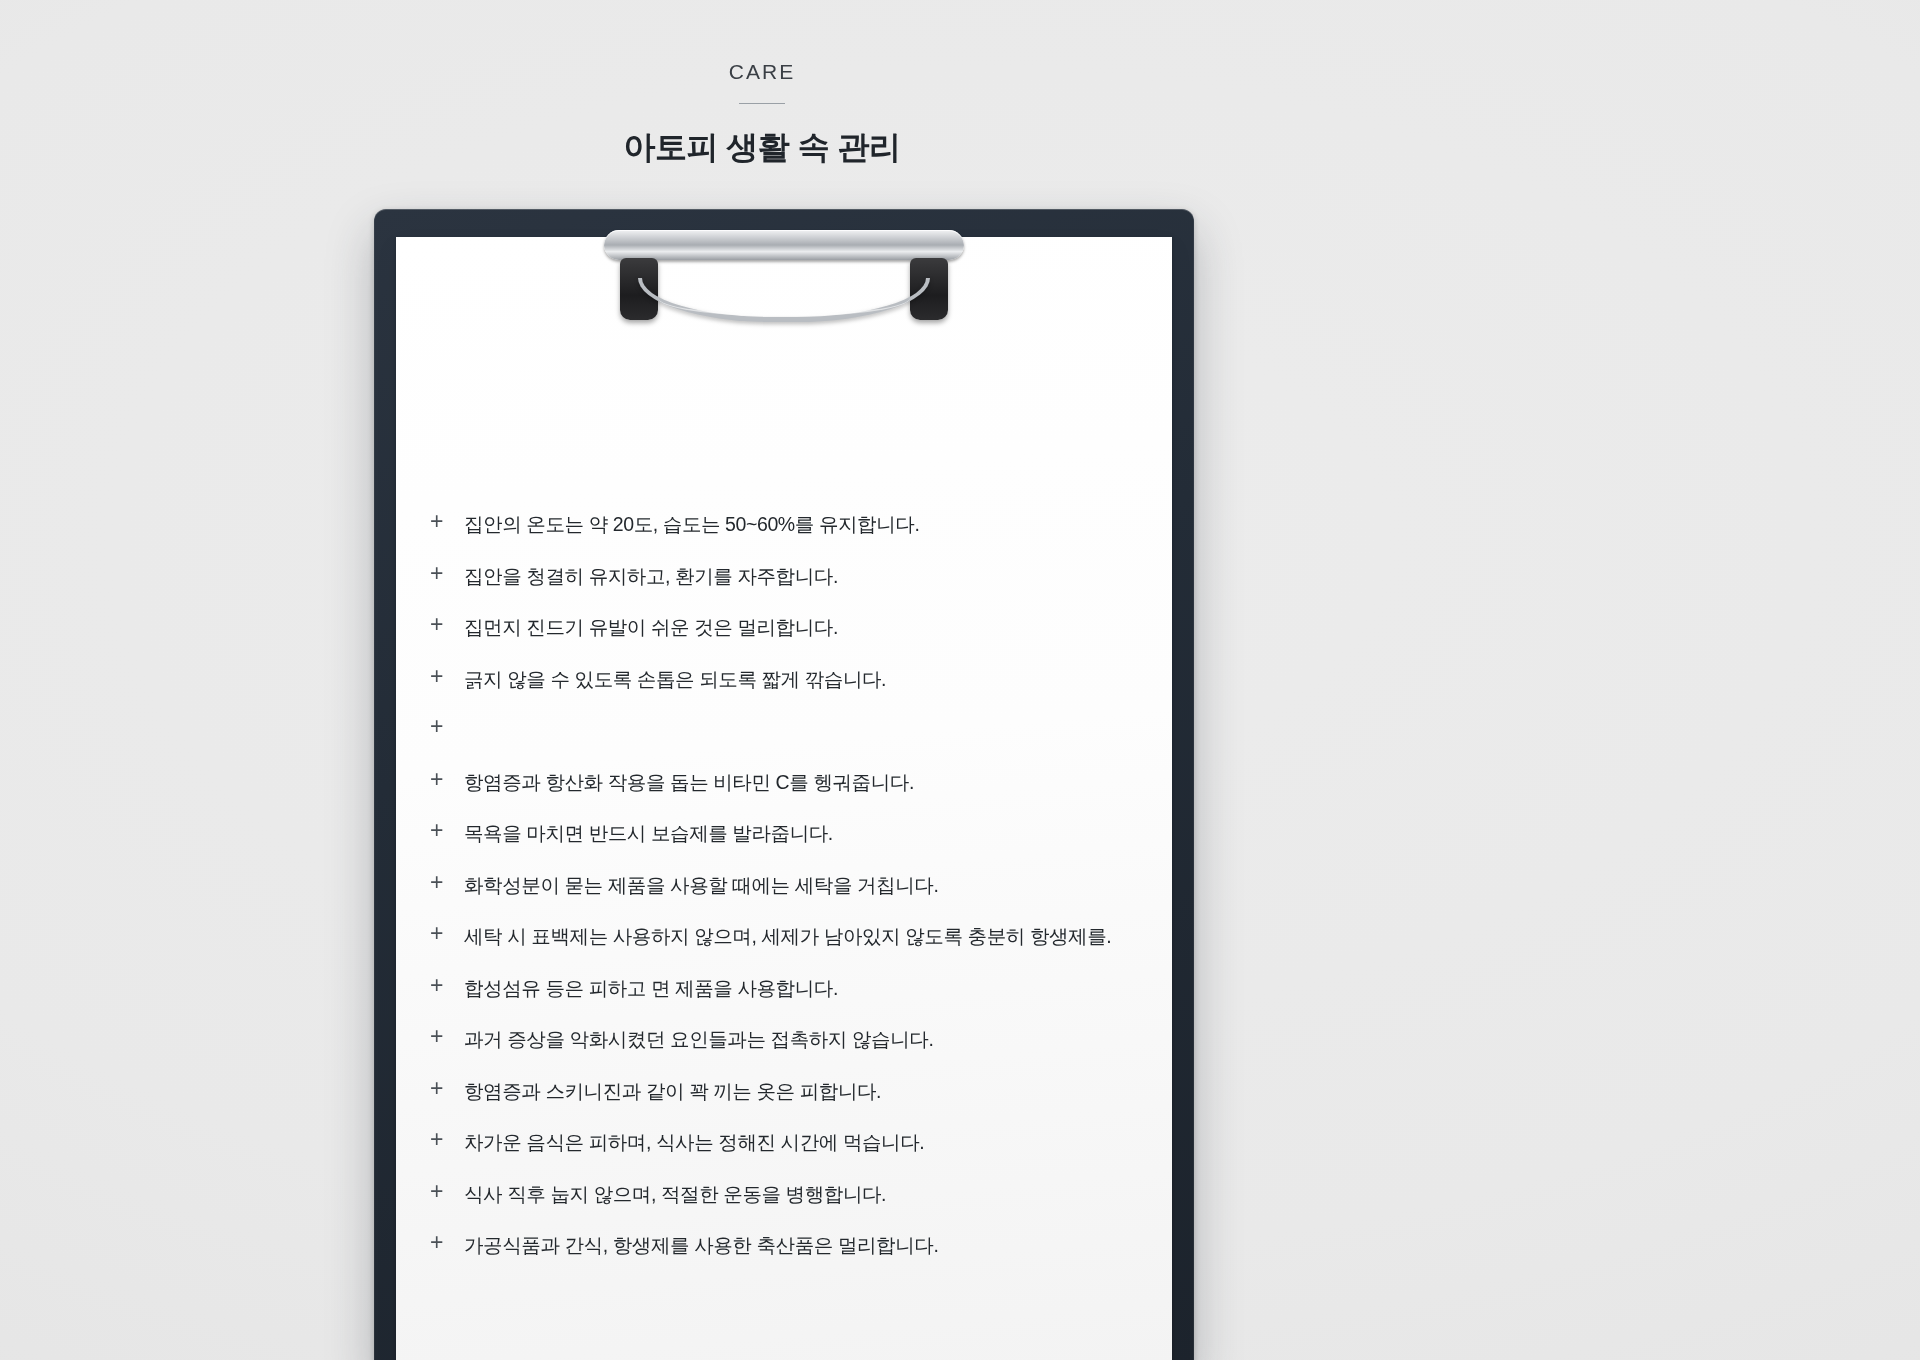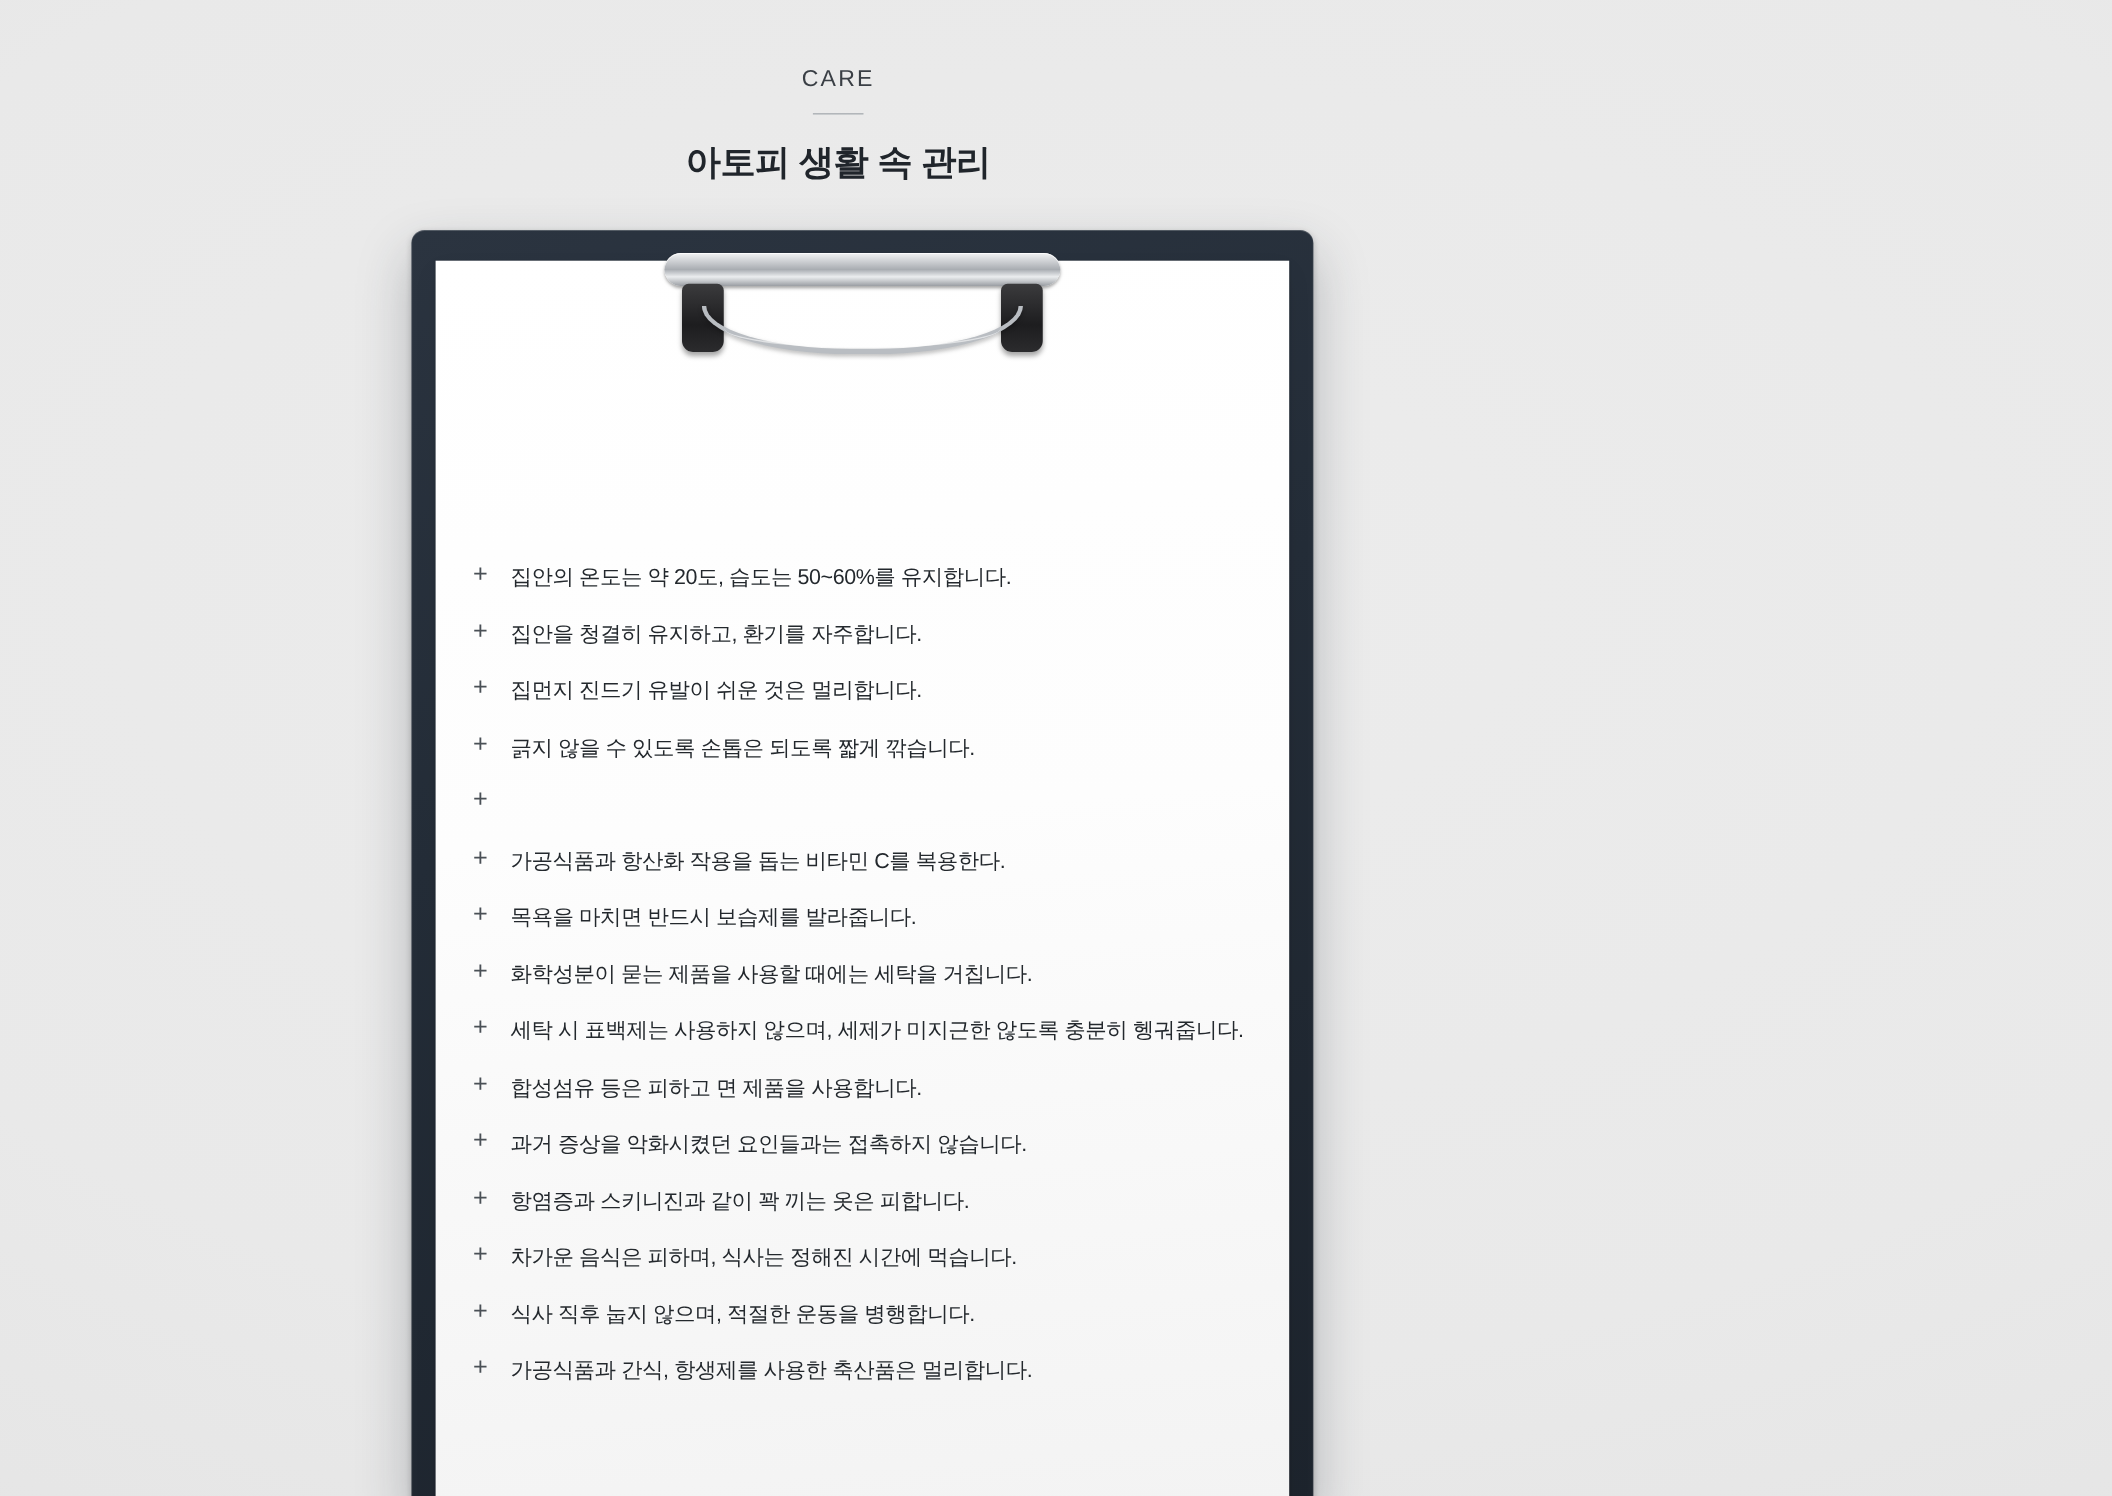--- a/index.html
+++ b/index.html
@@ -208,33 +208,33 @@
       </div>
       <div class="list-item">
         <span class="plus">+</span>
         <span class="item-text">긁지 않을 수 있도록 손톱은 되도록 짧게 깎습니다.</span>
       </div>
       <div class="list-item">
         <span class="plus">+</span>
       </div>
       <div class="list-item">
         <span class="plus">+</span>
-        <span class="item-text">가공식품과 항산화 작용을 돕는 비타민 C를 복용한다.</span>
+        <span class="item-text">항염증과 항산화 작용을 돕는 비타민 C를 헹궈줍니다.</span>
       </div>
       <div class="list-item">
         <span class="plus">+</span>
         <span class="item-text">목욕을 마치면 반드시 보습제를 발라줍니다.</span>
       </div>
       <div class="list-item">
         <span class="plus">+</span>
         <span class="item-text">화학성분이 묻는 제품을 사용할 때에는 세탁을 거칩니다.</span>
       </div>
       <div class="list-item">
         <span class="plus">+</span>
-        <span class="item-text">세탁 시 표백제는 사용하지 않으며, 세제가 미지근한 않도록 충분히 헹궈줍니다.</span>
+        <span class="item-text">세탁 시 표백제는 사용하지 않으며, 세제가 남아있지 않도록 충분히 항생제를.</span>
       </div>
       <div class="list-item">
         <span class="plus">+</span>
         <span class="item-text">합성섬유 등은 피하고 면 제품을 사용합니다.</span>
       </div>
       <div class="list-item">
         <span class="plus">+</span>
         <span class="item-text">과거 증상을 악화시켰던 요인들과는 접촉하지 않습니다.</span>
       </div>
       <div class="list-item">

